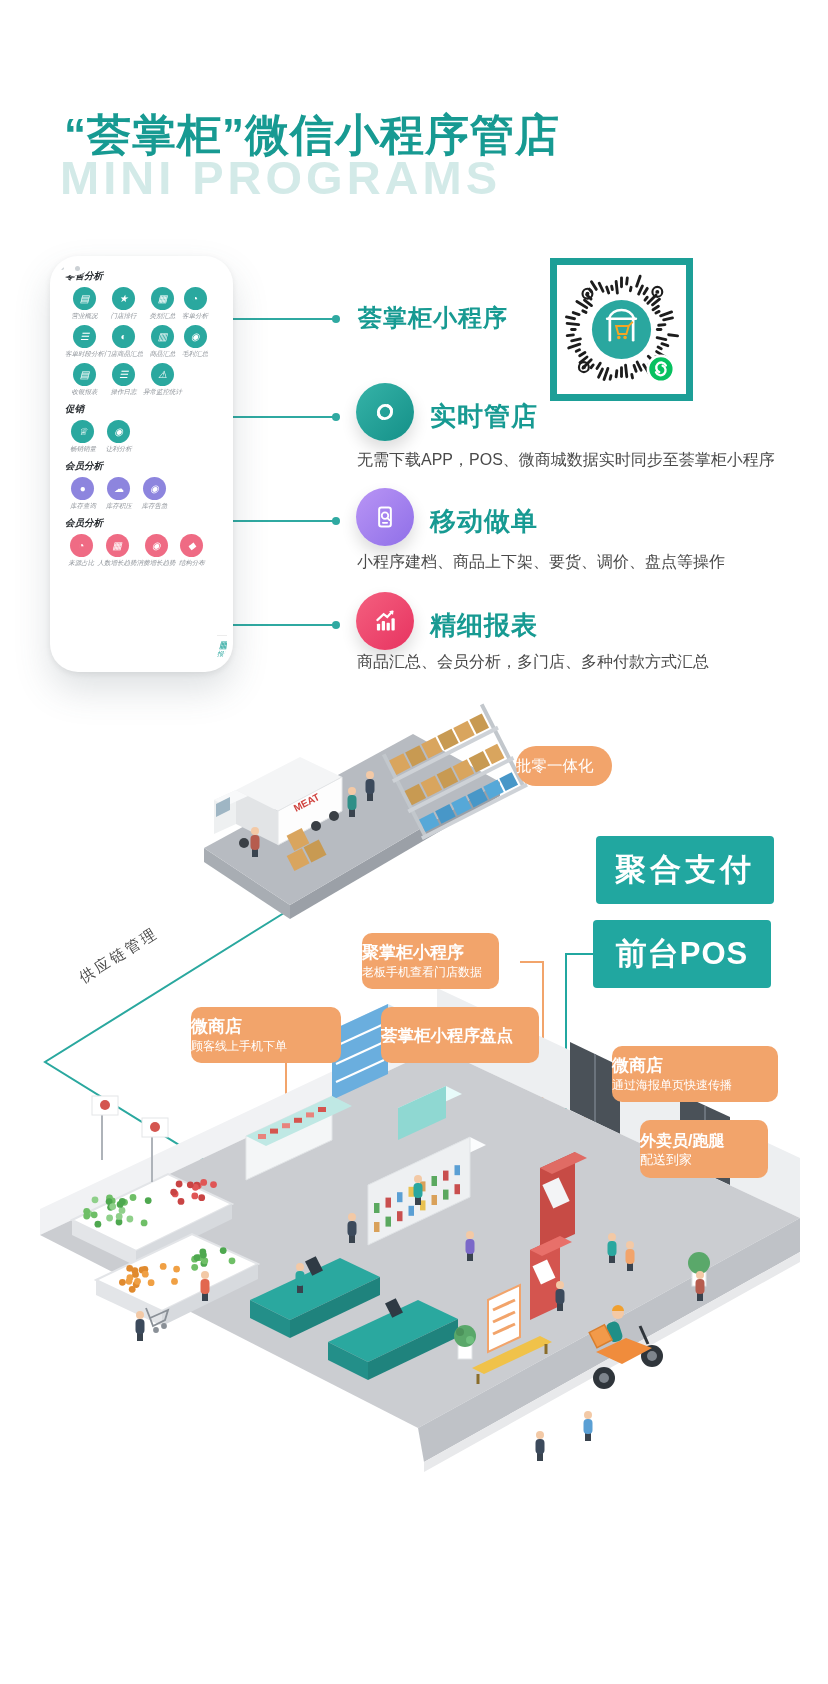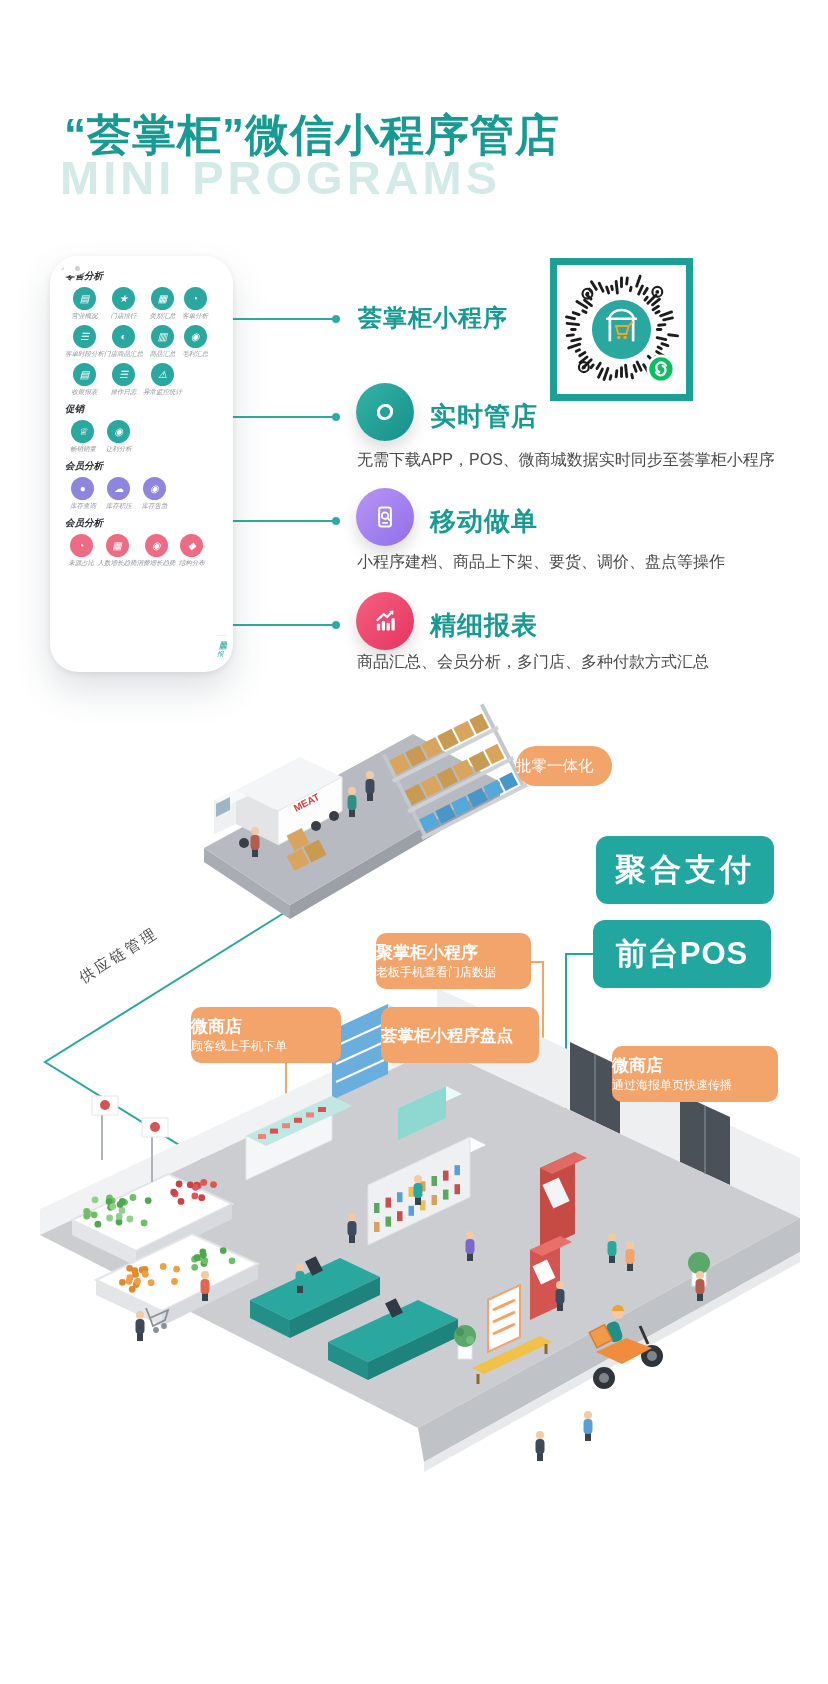--- a/index.html
+++ b/index.html
@@ -55,21 +55,21 @@
     letter-spacing:1px;z-index:2;white-space:nowrap;}
   #qr{position:absolute;left:550px;top:258px;width:143px;height:143px;border:7px solid #1d9f97;
     box-sizing:border-box;background:#fff;z-index:2;}
 
   
   .obox{position:absolute;background:#f2a46b;color:#fff;border-radius:10px;z-index:3;
     display:flex;flex-direction:column;justify-content:center;box-sizing:border-box;}
   .obox .ob-t{font-size:17px;font-weight:bold;line-height:22px;white-space:nowrap;}
   .obox .ob-s{font-size:12px;line-height:16px;white-space:nowrap;}
   .pill{border-radius:21px !important;}
-  .tbox{position:absolute;background:#21a7a0;color:#fff;border-radius:12px;text-align:center;z-index:3;
+  .tbox{position:absolute;background:#21a7a0;color:#fff;border-radius:4px;text-align:center;z-index:3;
     display:flex;align-items:center;justify-content:center;font-size:31px;font-weight:bold;box-sizing:border-box;}
   #supply-label{position:absolute;left:74px;top:946px;transform:rotate(-32deg);font-size:15px;
     color:#4a4a4a;letter-spacing:3px;z-index:3;white-space:nowrap;}
   #illu{position:absolute;left:0;top:700px;z-index:1;}
 </style>
 </head>
 <body>
 
 <div id="stage">
 
@@ -350,39 +350,43 @@
   <div id="supply-label">供应链管理</div>
 
   <div class="obox pill" style="left:516px;top:746px;width:96px;height:40px;">
     <div class="ob-t" style="font-size:15.5px;font-weight:normal;">批零一体化</div>
   </div>
 
   <div class="tbox" style="left:596px;top:836px;width:178px;height:68px;letter-spacing:4px;">聚合支付</div>
 
   <div class="tbox" style="left:593px;top:920px;width:178px;height:68px;letter-spacing:1px;">前台POS</div>
 
-  <div class="obox" style="left:376px;top:933px;width:155px;height:56px;">
+  <div class="obox" style="left:362px;top:933px;width:137px;height:56px;">
     <div class="ob-t">聚掌柜小程序</div>
     <div class="ob-s">老板手机查看门店数据</div>
   </div>
 
   <div class="obox" style="left:191px;top:1007px;width:150px;height:56px;">
     <div class="ob-t">微商店</div>
     <div class="ob-s">顾客线上手机下单</div>
   </div>
 
   <div class="obox" style="left:363px;top:1007px;width:158px;height:56px;margin-left:18px;">
     <div class="ob-t" style="font-size:16.5px;">荟掌柜小程序盘点</div>
   </div>
 
   <div class="obox" style="left:612px;top:1046px;width:166px;height:56px;">
     <div class="ob-t">微商店</div>
     <div class="ob-s">通过海报单页快速传播</div>
   </div>
 
+  <div class="obox" style="left:640px;top:1120px;width:128px;height:58px;">
+    <div class="ob-t" style="font-size:16px;">外卖员/跑腿</div>
+    <div class="ob-s" style="font-size:13px;">配送到家</div>
+  </div>
 
   <svg id="illu" width="828" height="984" viewBox="0 700 828 984">
 
     <g stroke="#2aa89f" stroke-width="2" fill="none">
       <polyline points="300,903 45,1062 362,1258"></polyline>
       <circle cx="362" cy="1258" r="3.5" fill="#2aa89f" stroke="none"></circle>
     </g>
     <g stroke="#21a7a0" stroke-width="2" fill="none">
       <polyline points="593,954 566,954 566,1205"></polyline>
       <circle cx="566" cy="1205" r="3.5" fill="#21a7a0" stroke="none"></circle>

